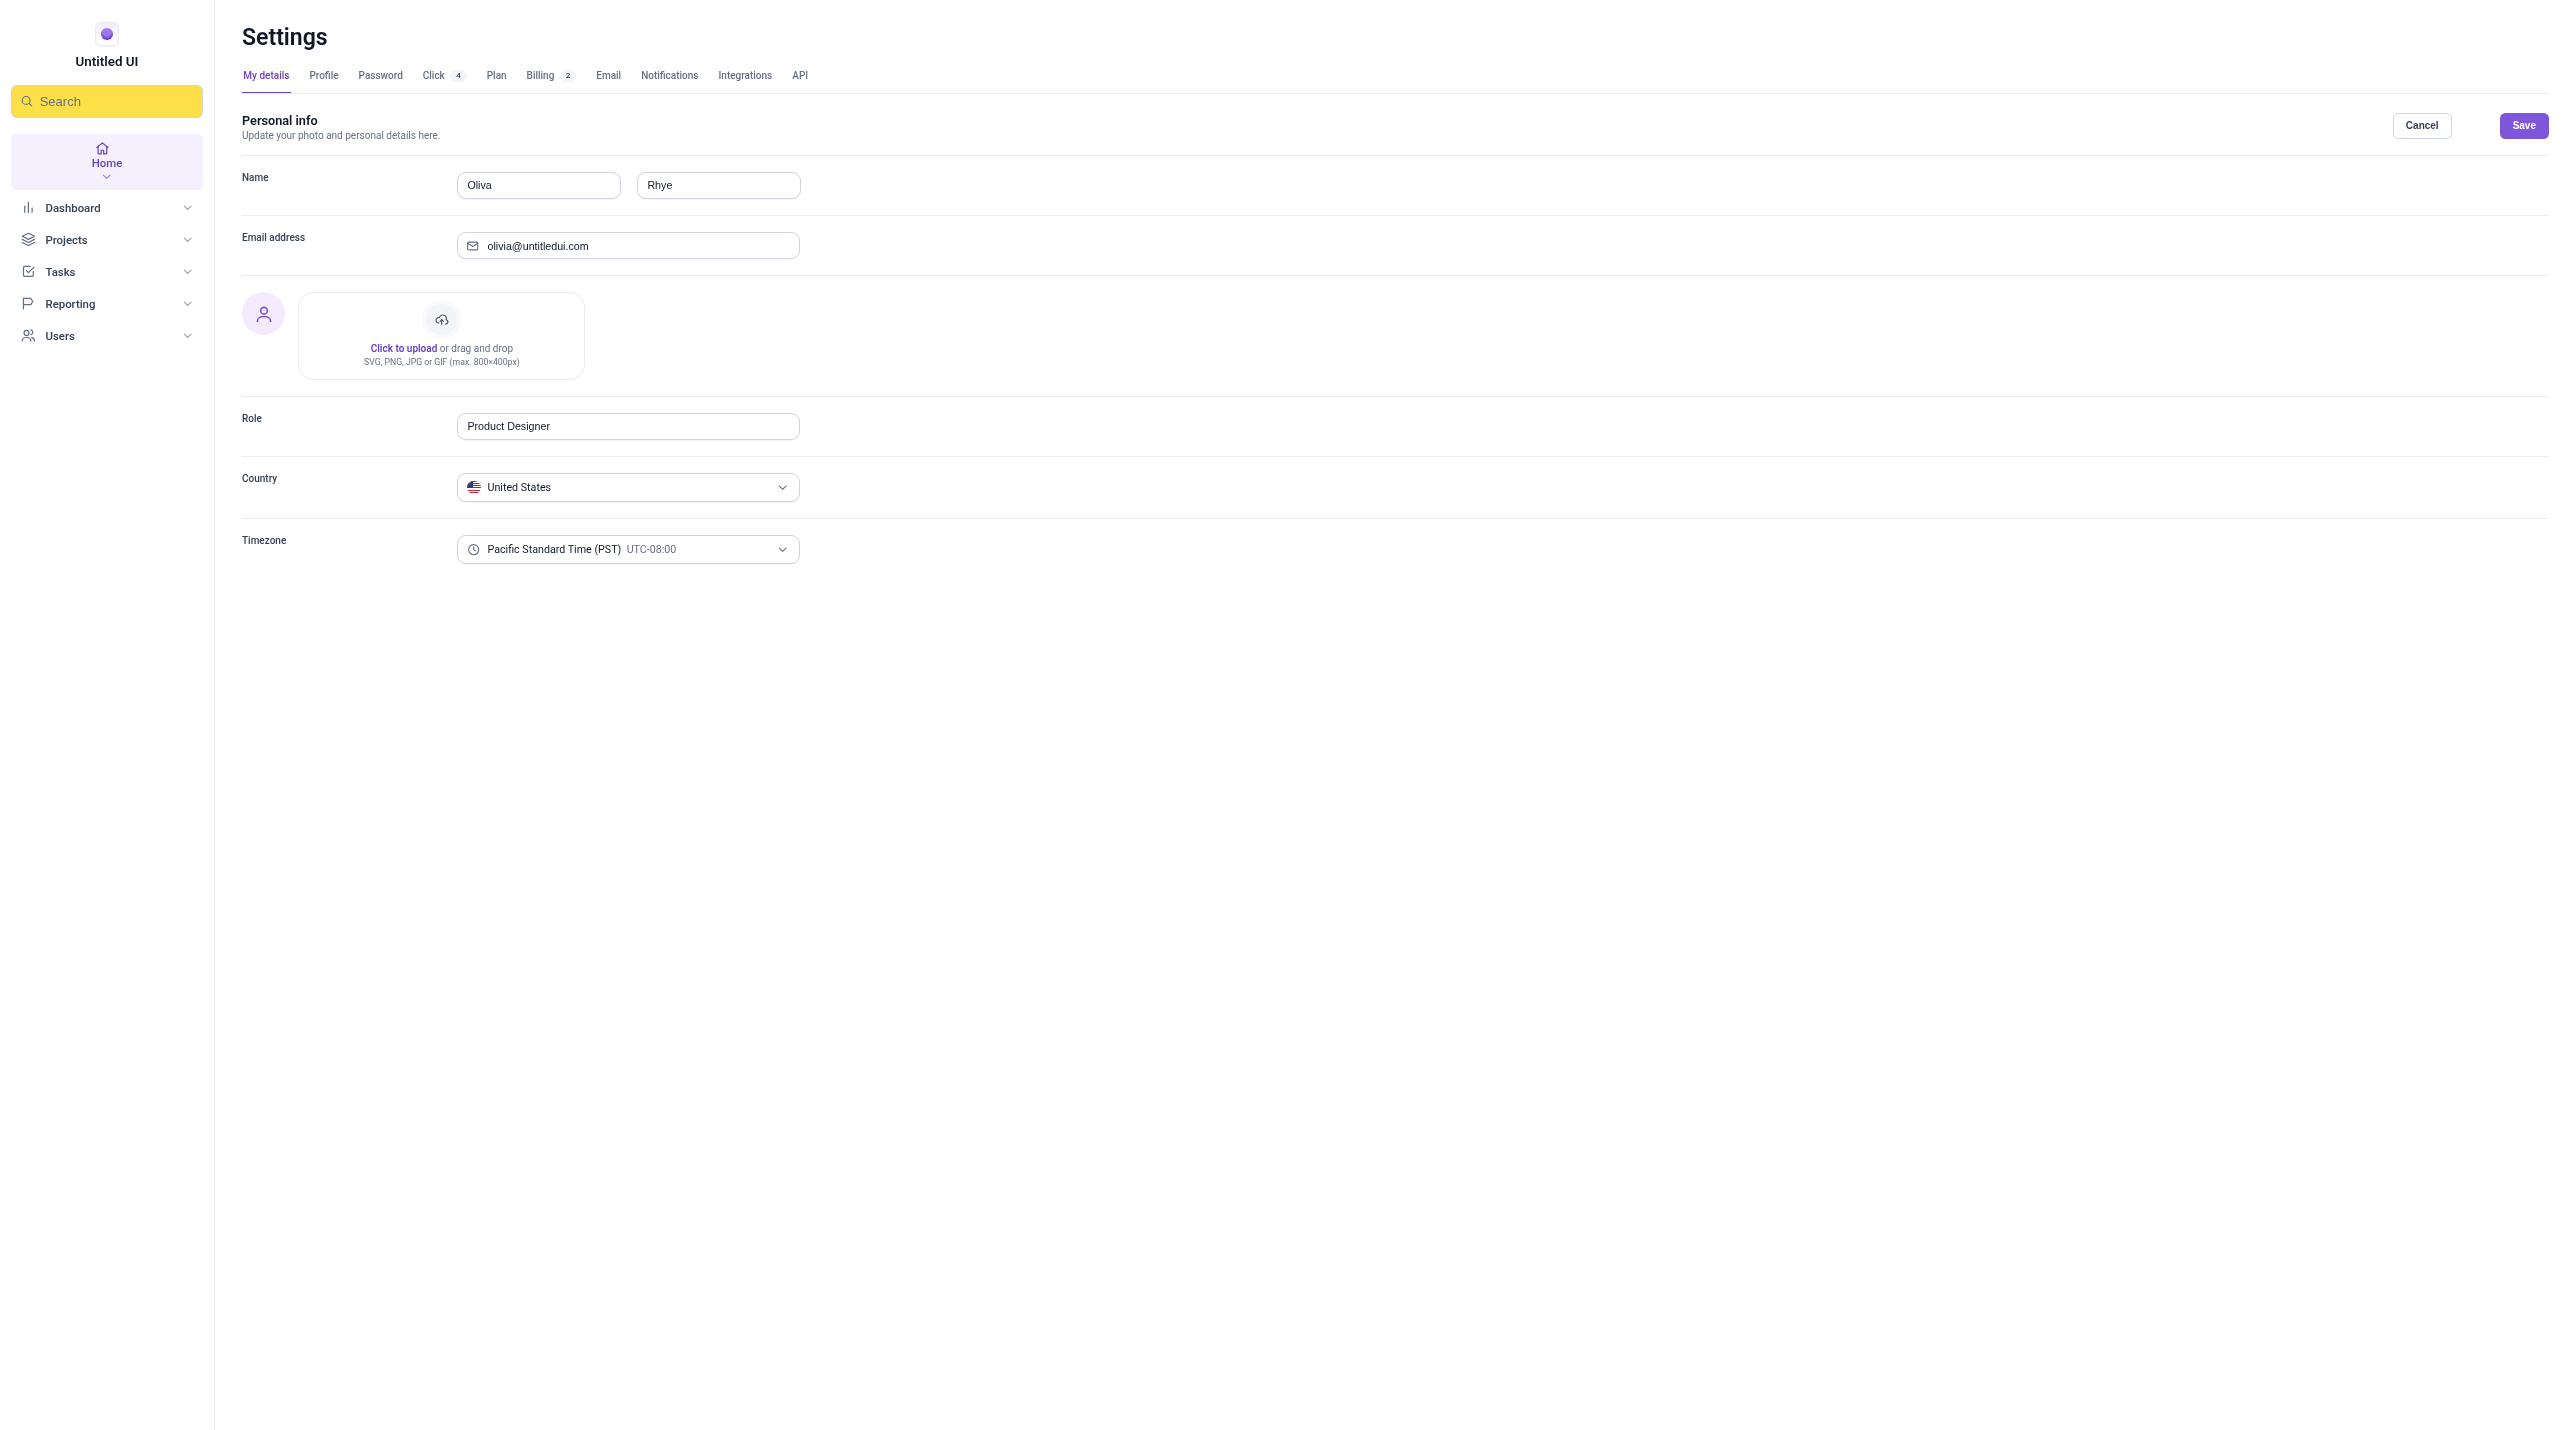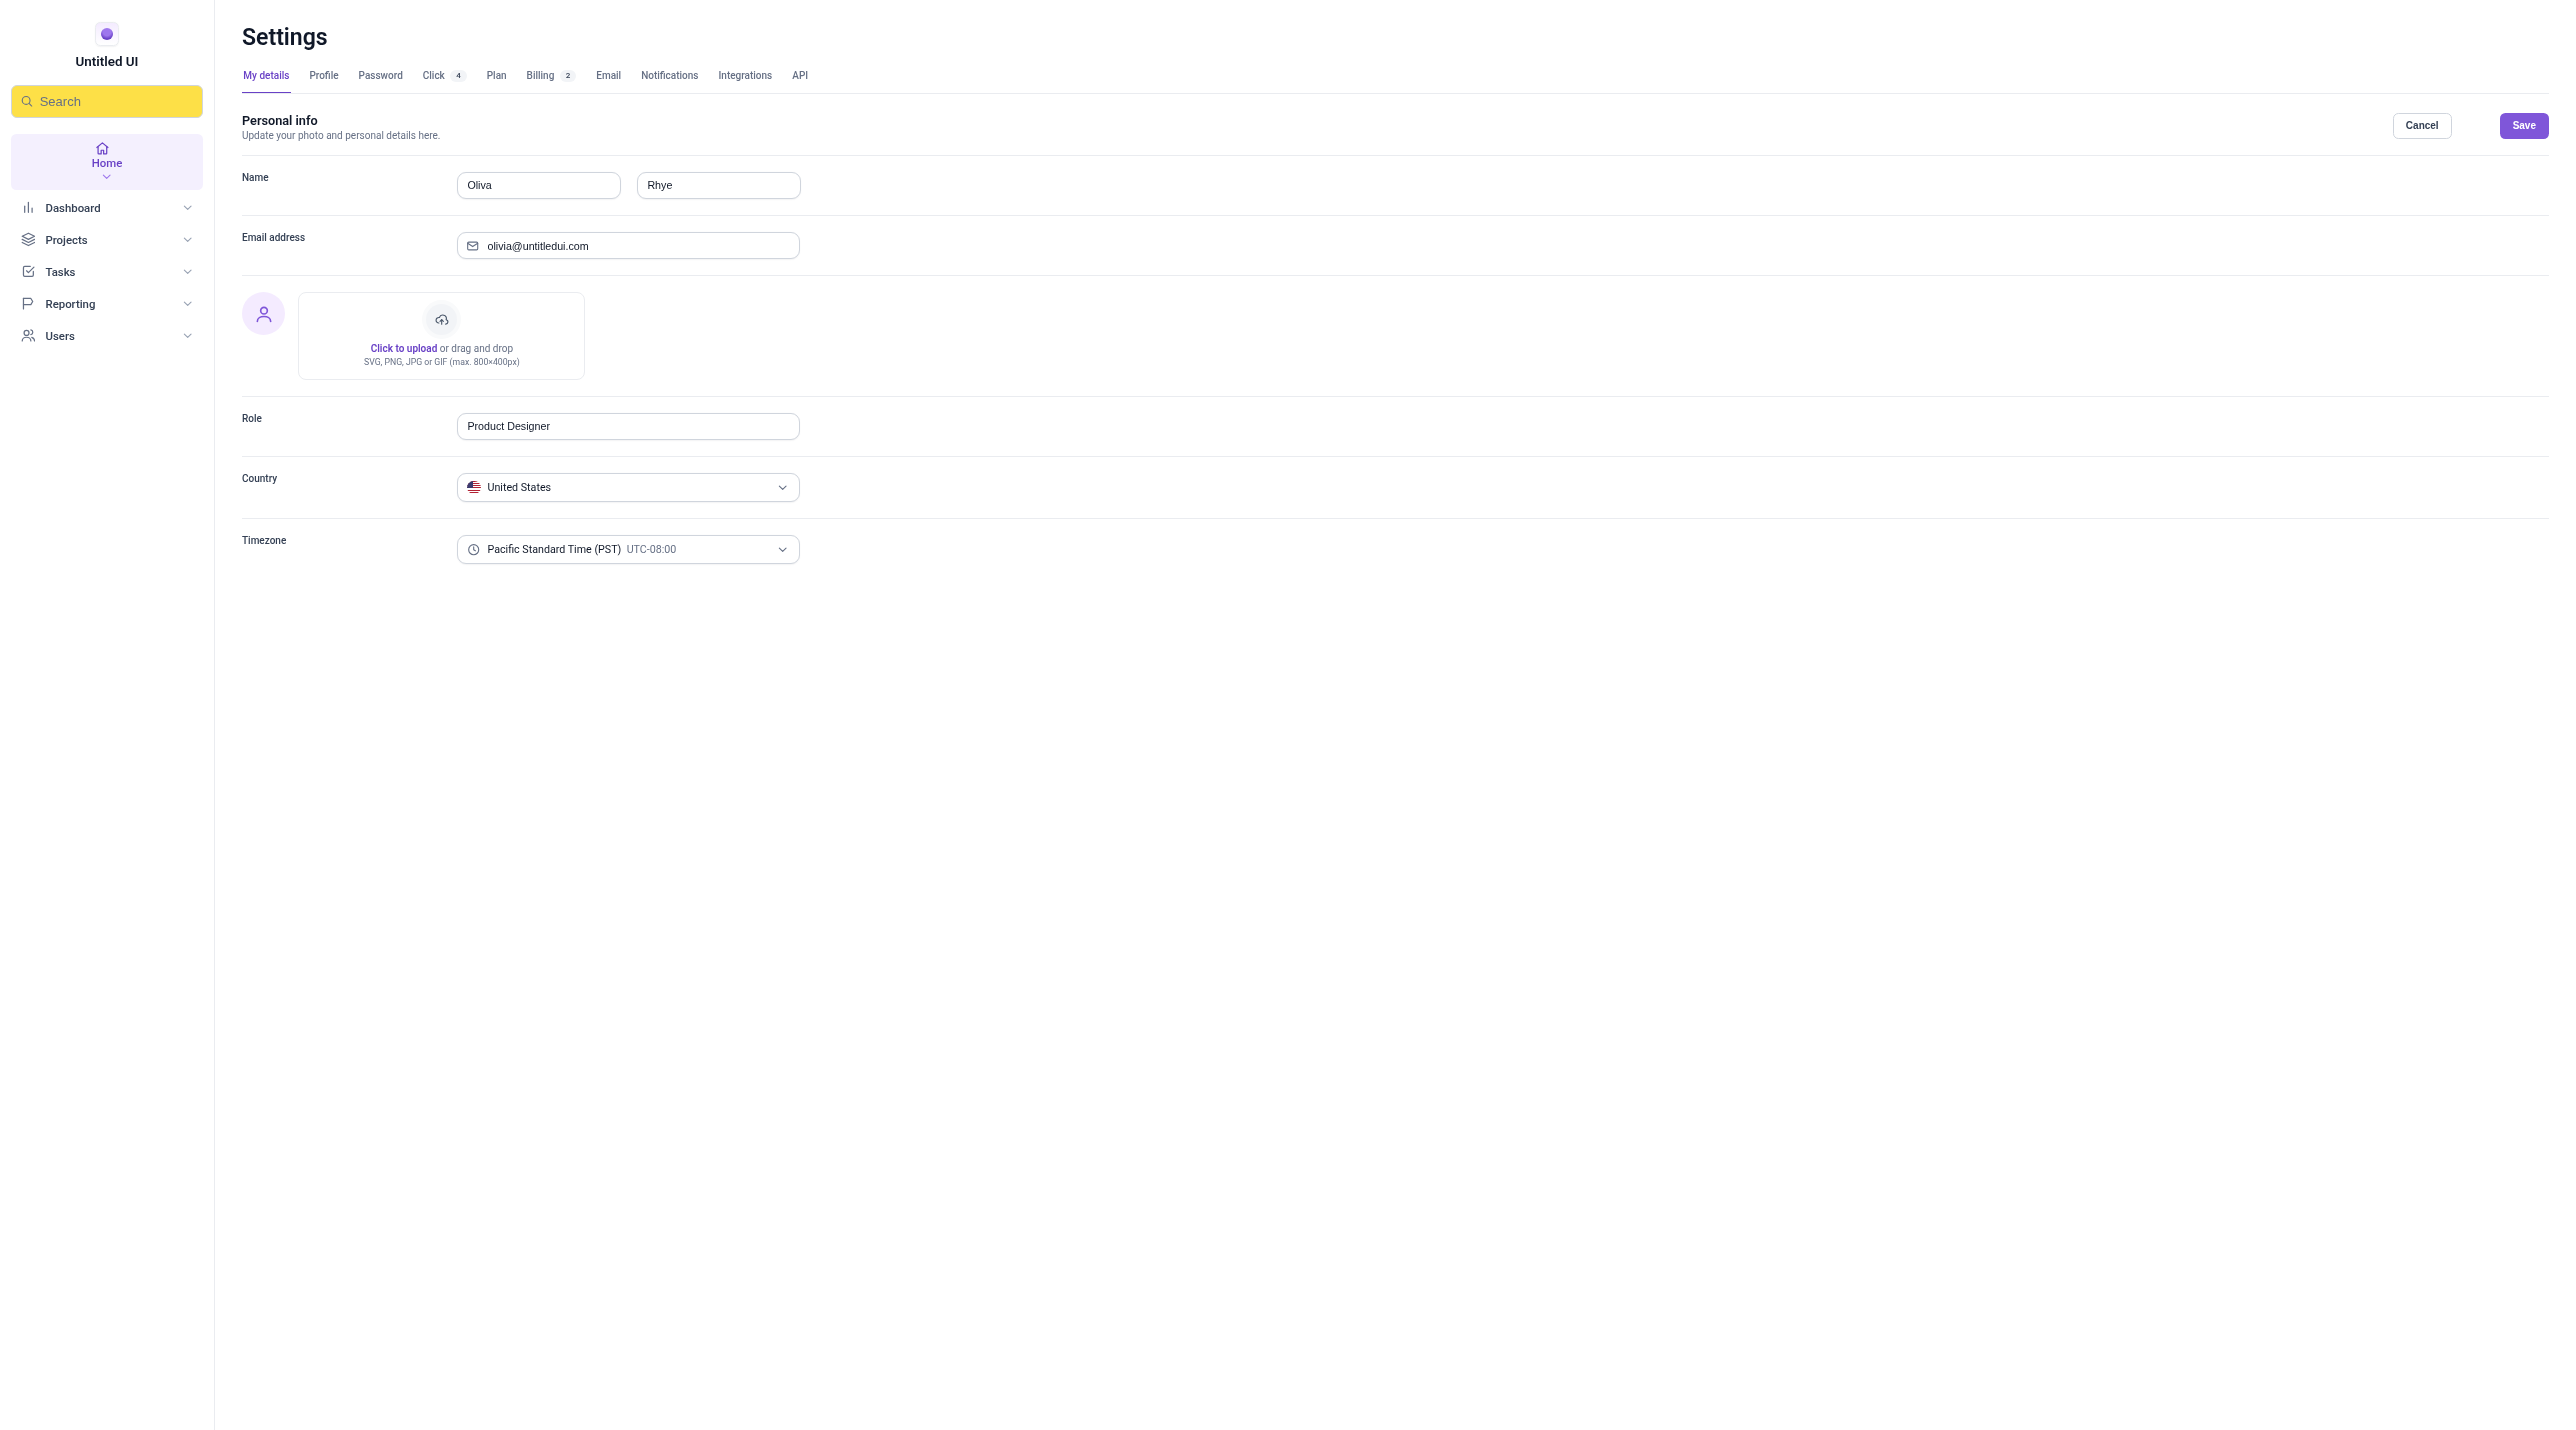--- a/index.html
+++ b/index.html
@@ -218,21 +218,21 @@
   background: #f4ebff;
   display: flex;
   align-items: center;
   justify-content: center;
   color: #7f56d9;
   flex-shrink: 0;
 }
 .upload-box {
   width: 287px;
   border: 0.7px solid #eaecf0;
-  border-radius: 8px;
+  border-radius: 15px;
   padding: 10.7px 16px 12px 16px;
   text-align: center;
 }
 .upload-icon-wrap {
   width: 31px;
   height: 31px;
   border-radius: 50%;
   background: #f2f4f7;
   display: flex;
   align-items: center;

